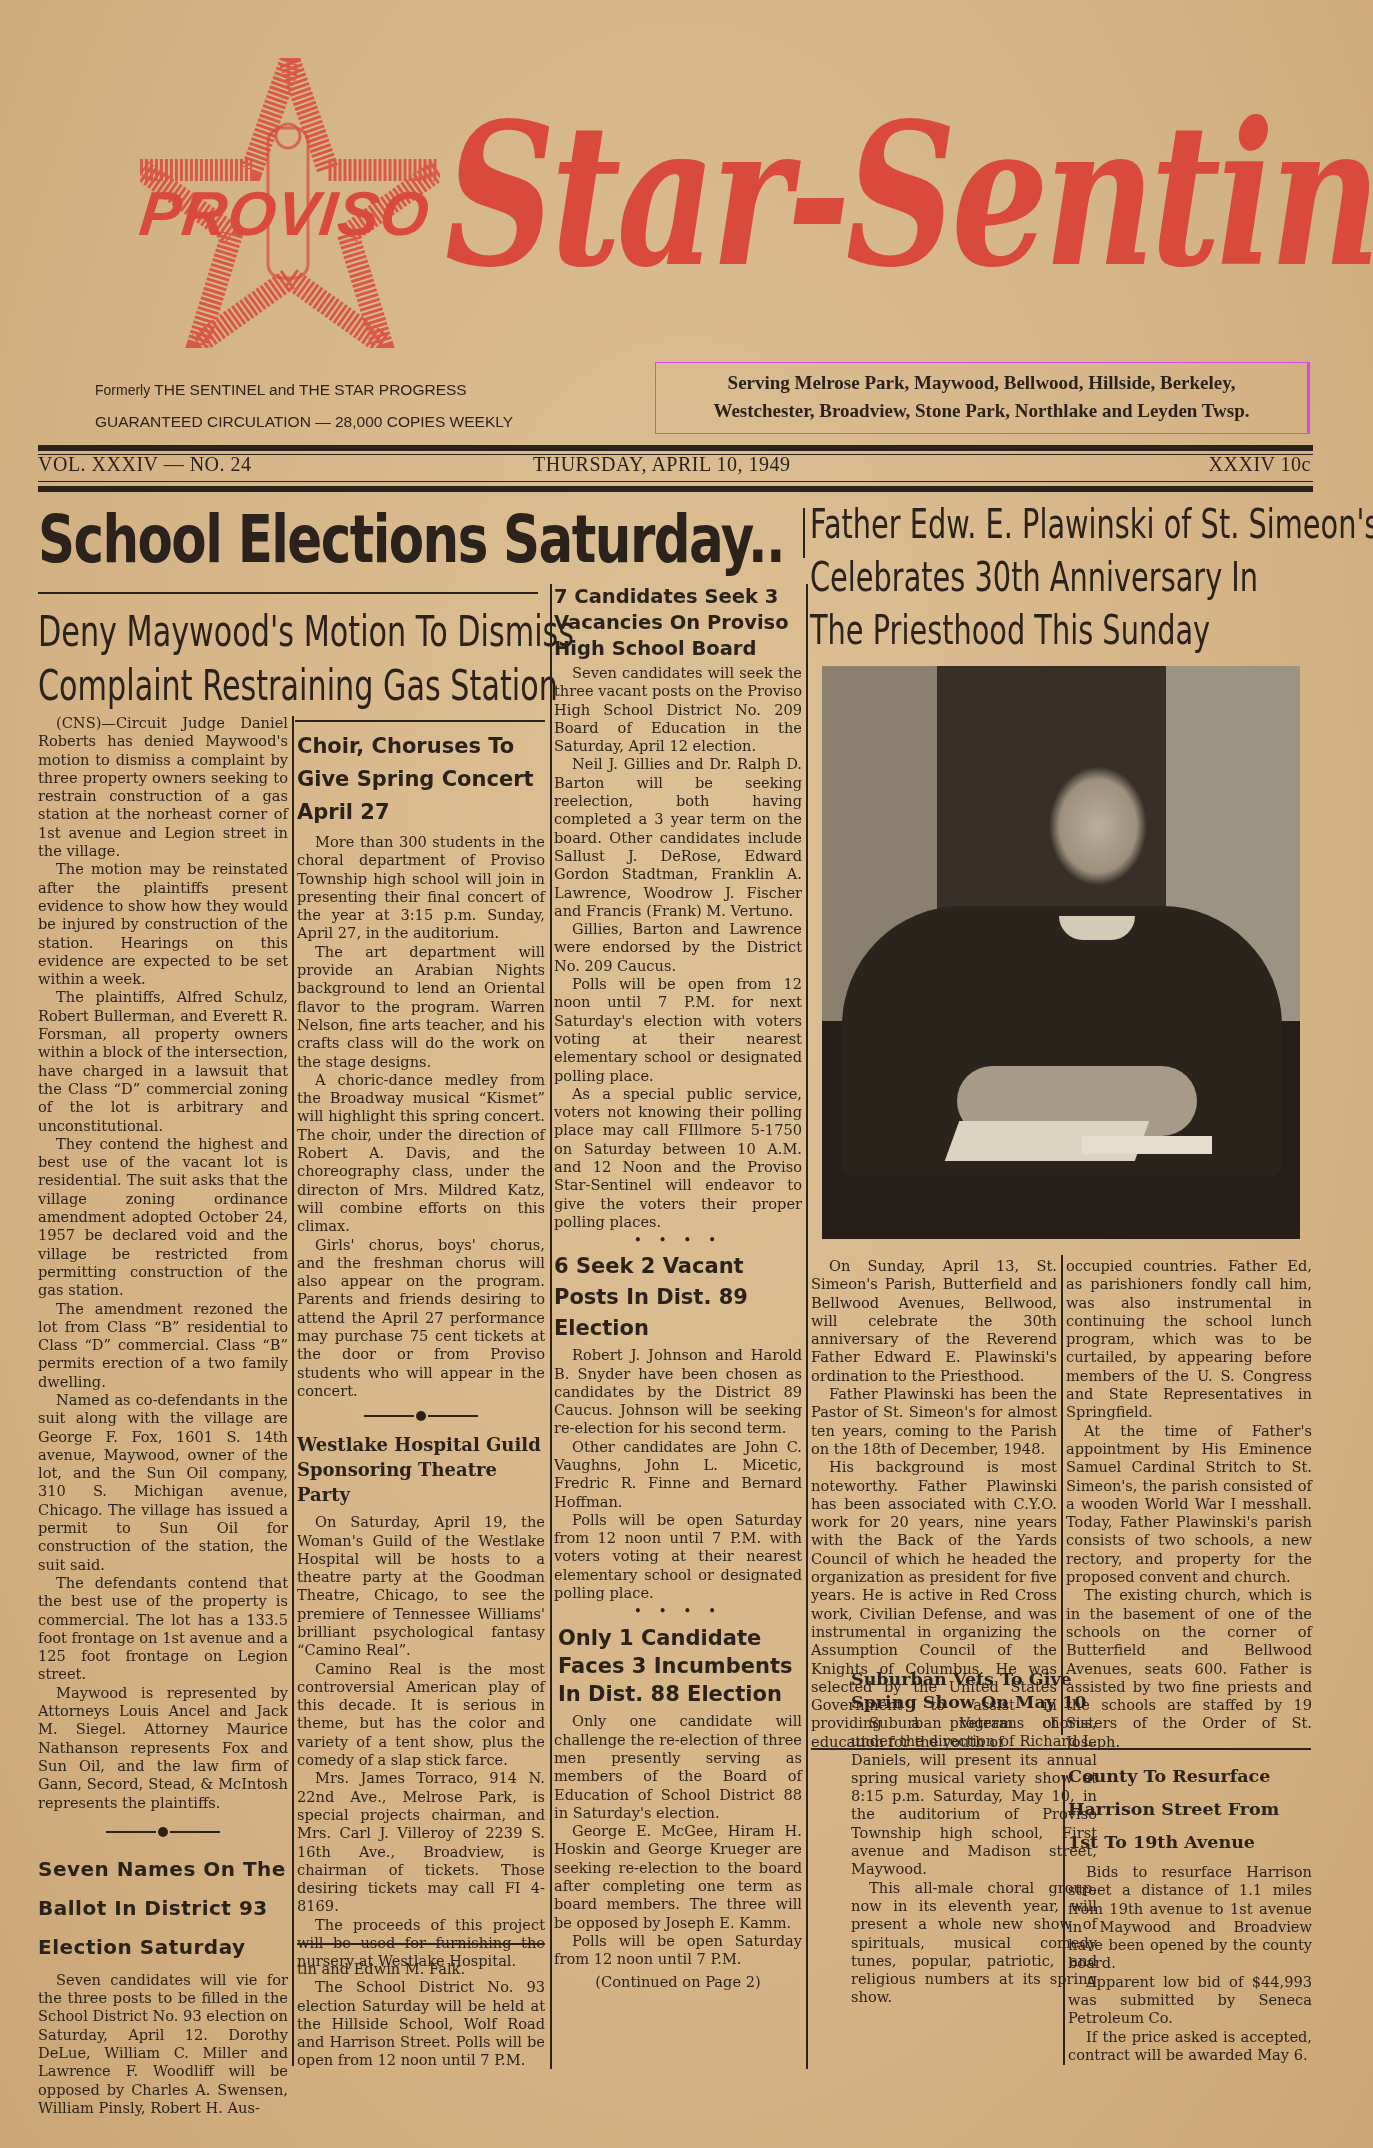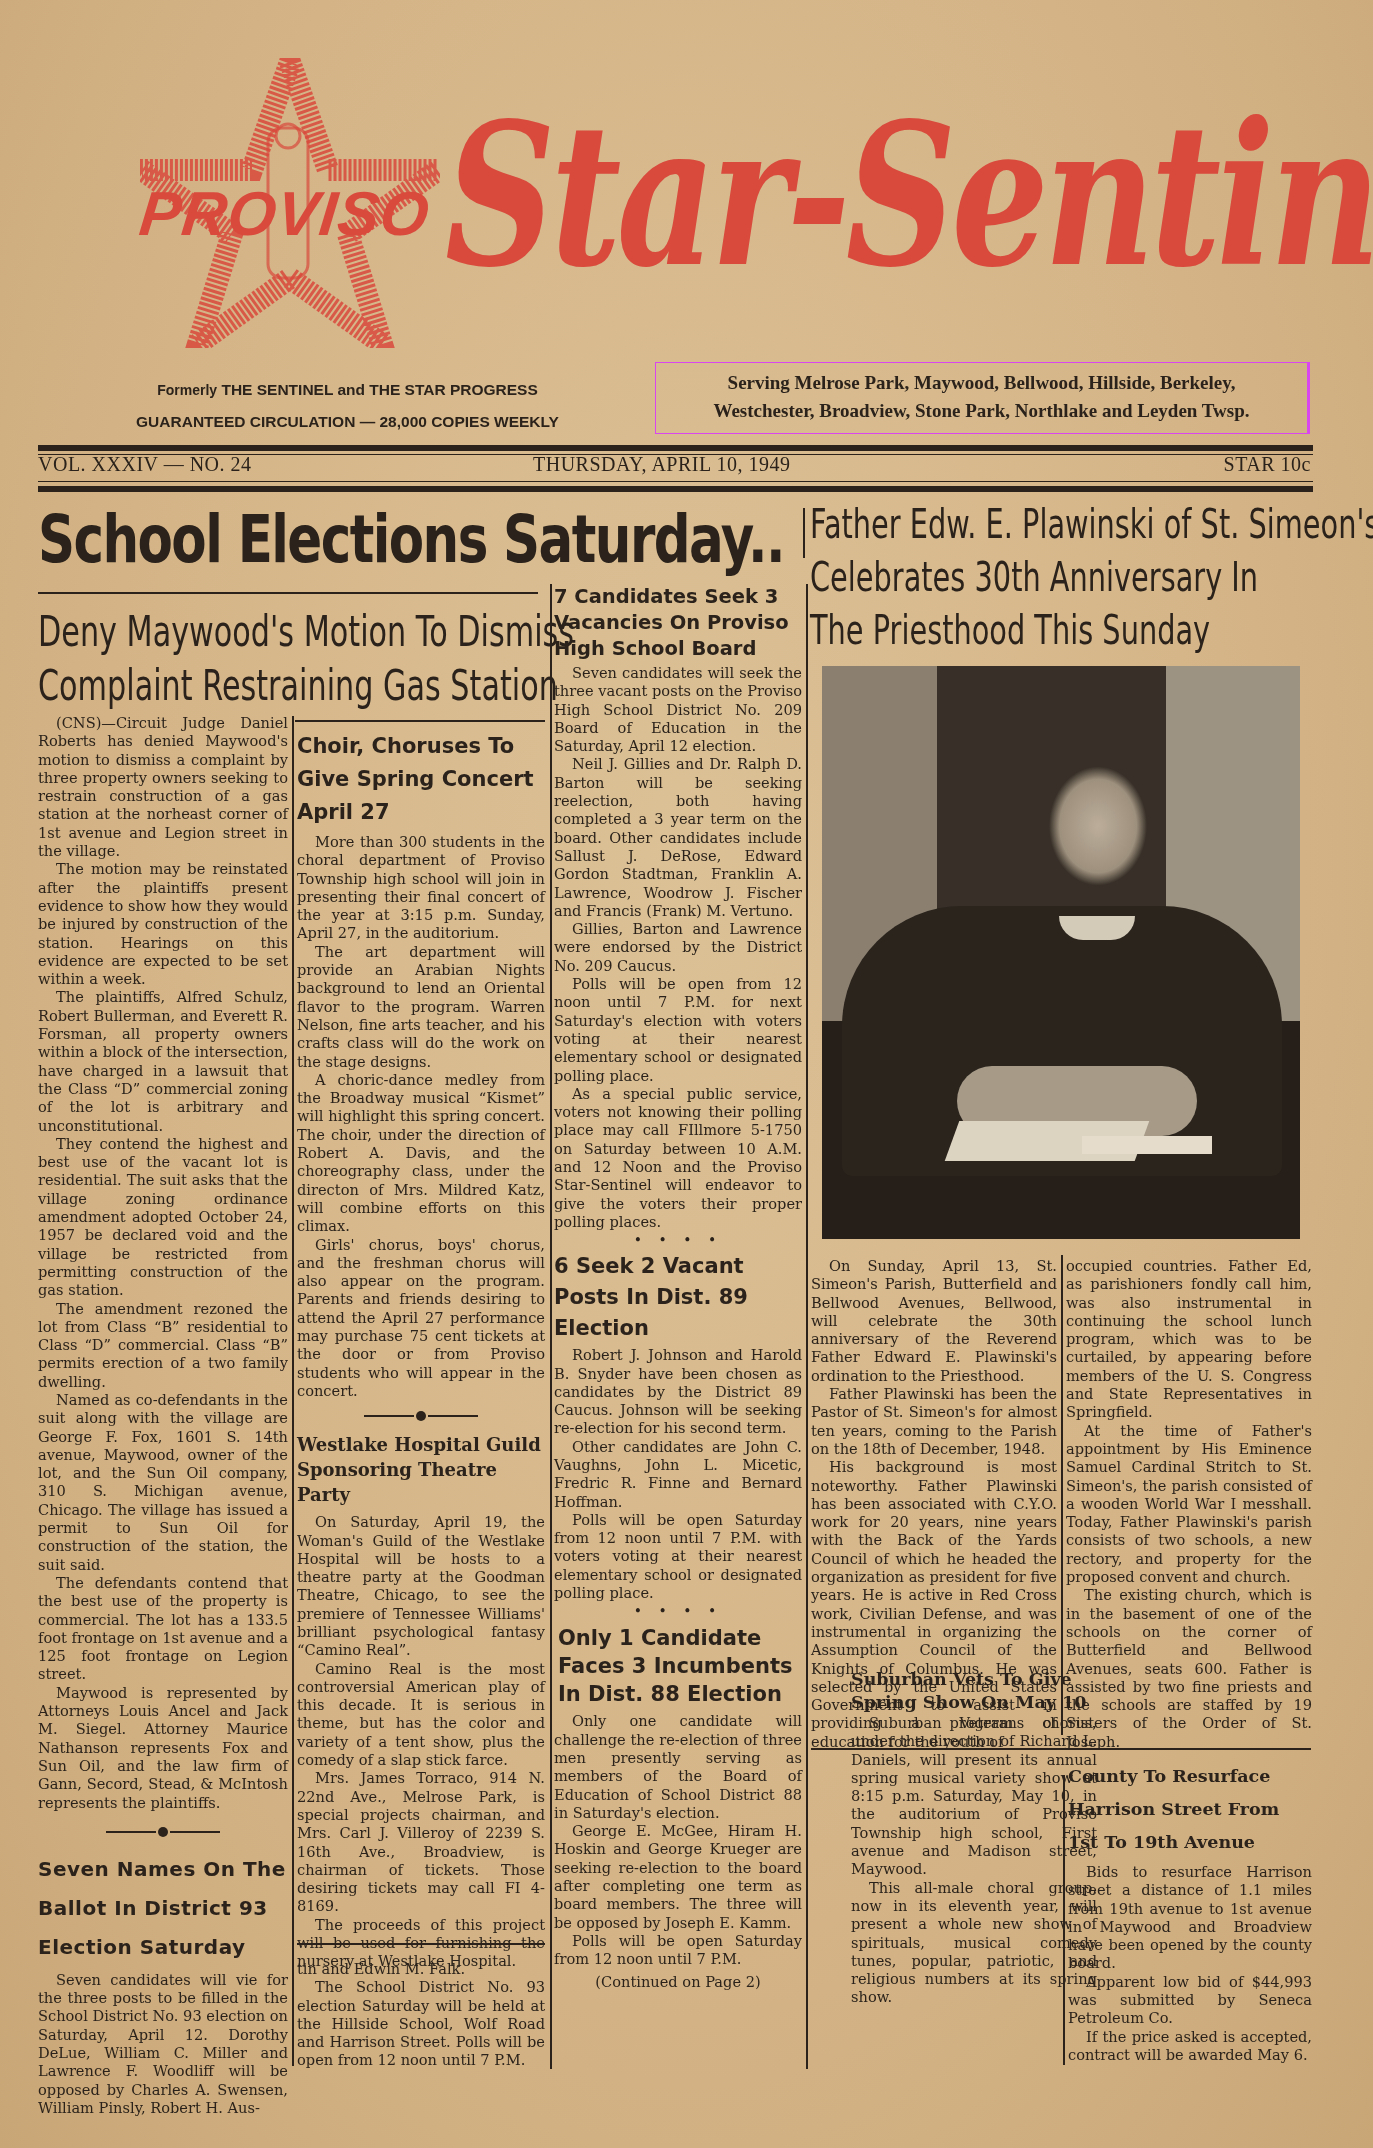--- a/index.html
+++ b/index.html
@@ -9,21 +9,21 @@
     background-image: radial-gradient(ellipse at 50% 40%, #dcc196 0%, #d4b487 60%, #c9a676 100%);
     font-family:"DejaVu Serif", serif;
     color:#2b231b;
     position:relative;
   }
   .abs { position:absolute; }
   
   .star-logo { left:140px; top:58px; width:300px; height:290px; }
   .proviso { left:140px; top:178px; font-family:"Liberation Sans", sans-serif; font-weight:bold; font-style:italic; font-size:62px; color:#d9493c; letter-spacing:1px; transform:skewX(-6deg); }
   .title { left:445px; top:80px; font-family:"DejaVu Serif", serif; font-style:italic; font-weight:bold; font-size:196px; line-height:230px; color:#d9493c; letter-spacing:-6px; transform:scaleX(0.78); transform-origin:left top; white-space:nowrap; }
-  .formerly { left:95px; top:374px; width:505px; text-align:center; font-family:"Liberation Sans", sans-serif; font-weight:bold; font-size:15.5px; line-height:31px; }
+  .formerly { left:95px; top:374px; width:505px; font-family:"Liberation Sans", sans-serif; font-weight:normal; font-size:15.5px; line-height:31px; }
   .formerly .small { font-size:14px; }
   .serving { left:655px; top:362px; width:655px; height:72px; border:1px solid #d946ef; border-right-width:3px; box-sizing:border-box; font-family:"Liberation Serif", serif; font-weight:bold; font-size:19px; line-height:28px; text-align:center; padding-top:6px; transform:scaleX(1); }
   .rule-thick { background:#2b231b; height:6px; }
   .rule-thin { background:#2b231b; height:2px; }
   .dateline { left:38px; top:453px; width:1273px; font-family:"Liberation Serif", serif; font-size:20px; letter-spacing:0.5px; }
   .dateline span { position:absolute; top:0; }
   
   .banner { left:38px; top:500px; font-family:"DejaVu Sans", sans-serif; font-weight:bold; font-size:66px; line-height:80px; letter-spacing:-2px; transform:scaleX(0.78); transform-origin:left top; white-space:nowrap; }
   .condensed { font-family:"DejaVu Sans", sans-serif; font-weight:normal; transform:scaleX(0.72); transform-origin:left top; white-space:nowrap; }
   .deny-head { left:38px; top:605px; font-size:42px; line-height:54px; }
@@ -67,21 +67,21 @@
 <div class="abs serving">
   <div>Serving Melrose Park, Maywood, Bellwood, Hillside, Berkeley,</div>
   <div>Westchester, Broadview, Stone Park, Northlake and Leyden Twsp.</div>
 </div>
 
 <div class="abs rule-thick" style="left:38px;top:445px;width:1275px;"></div>
 <div class="abs rule-thin" style="left:38px;top:454px;width:1275px;height:1px;"></div>
 <div class="abs dateline">
   <span style="left:0;">VOL. XXXIV — NO. 24</span>
   <span style="left:495px;">THURSDAY, APRIL 10, 1949</span>
-  <span style="right:0;">STAR 10c</span>
+  <span style="right:0;">XXXIV 10c</span>
 </div>
 <div class="abs rule-thin" style="left:38px;top:481px;width:1275px;height:1px;"></div>
 <div class="abs rule-thick" style="left:38px;top:486px;width:1275px;"></div>
 
 <div class="abs banner">School Elections Saturday..</div>
 <div class="hline" style="left:38px;top:592px;width:500px;height:1.5px;"></div>
 <div class="vline" style="left:803px;top:508px;height:50px;width:1.5px;"></div>
 
 <div class="abs condensed deny-head">
   <div>Deny Maywood's Motion To Dismiss</div>

